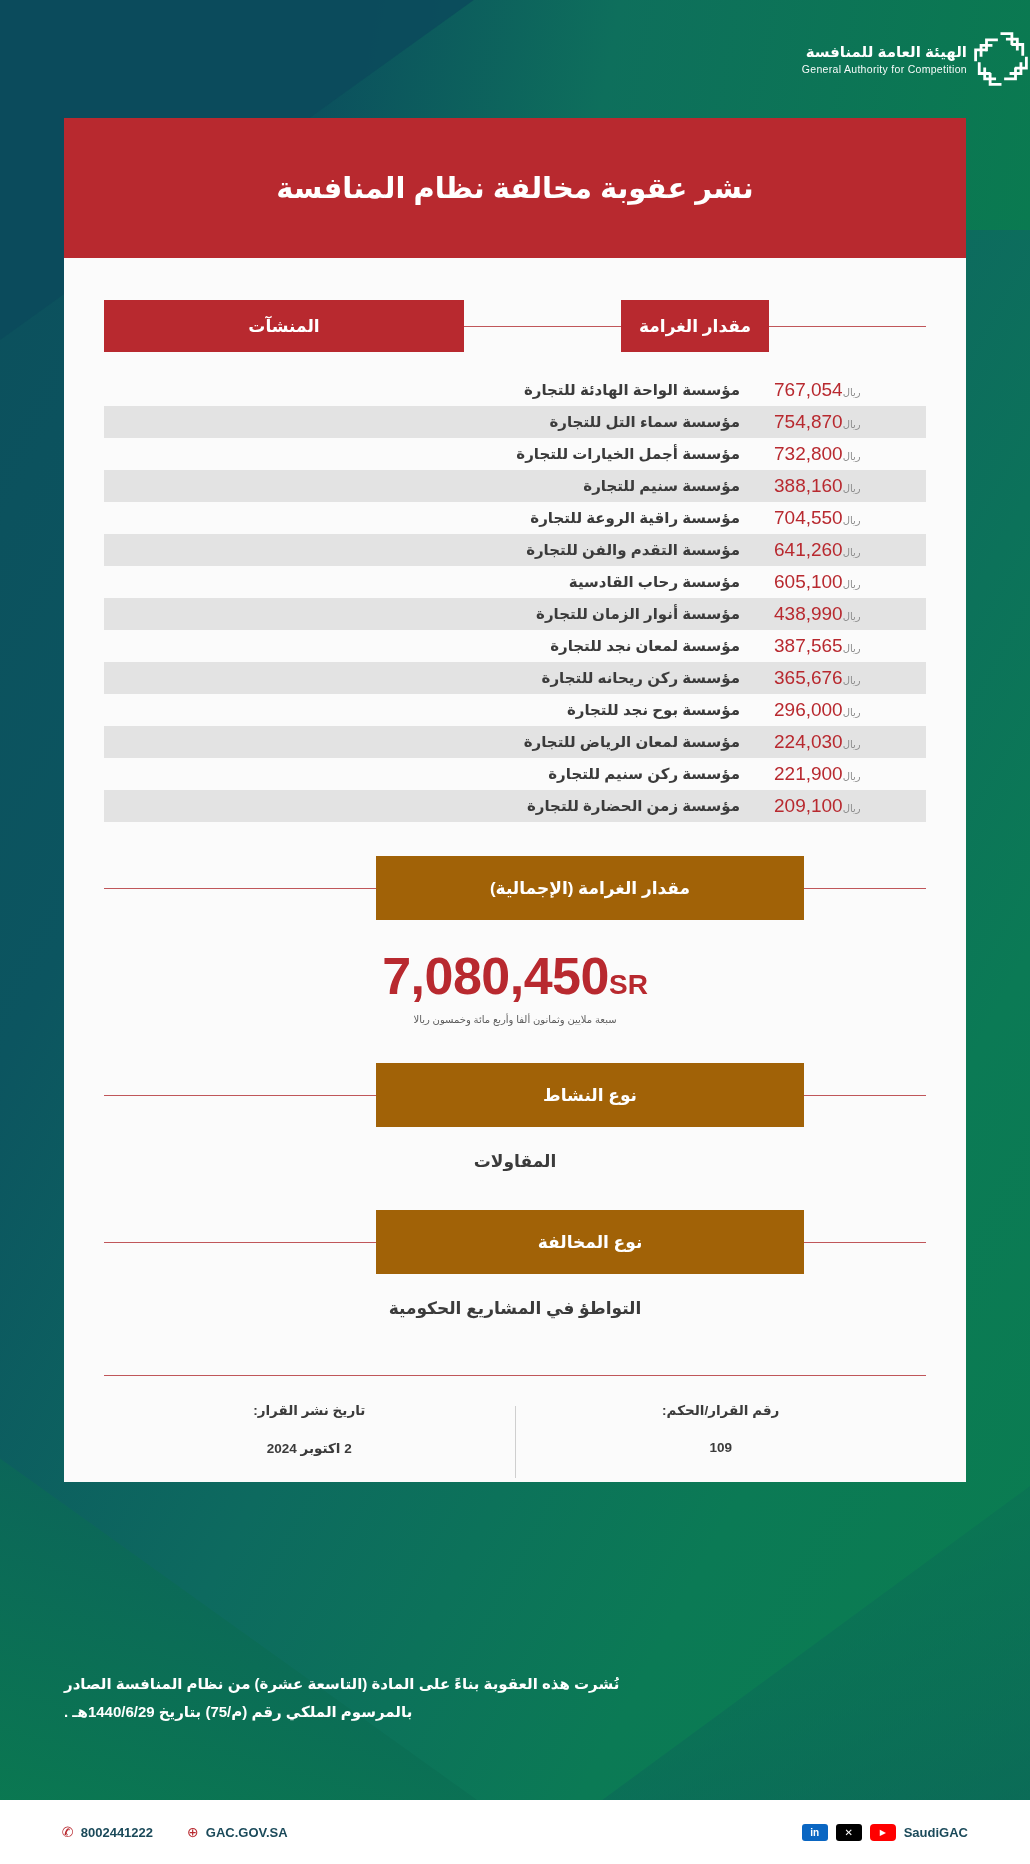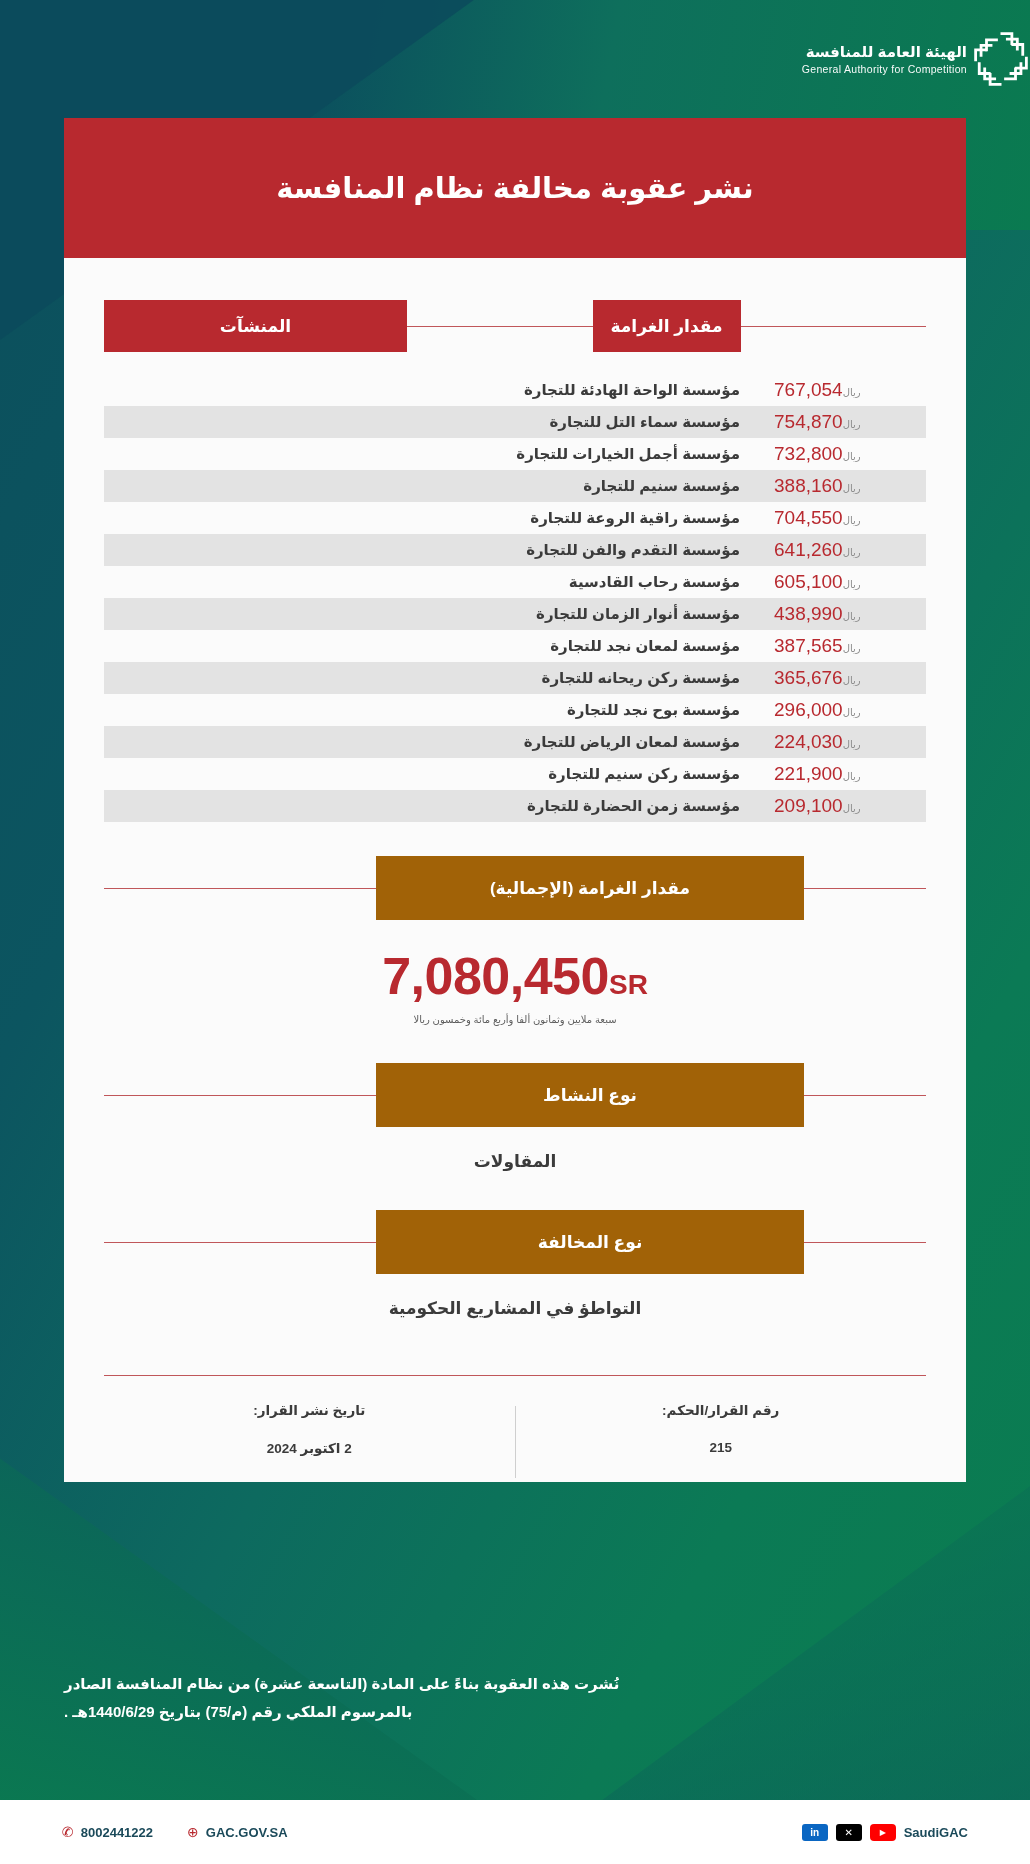--- a/index.html
+++ b/index.html
@@ -78,21 +78,21 @@
 
   .head-row {
     display: flex; align-items: stretch;
     position: relative; height: 52px; margin-bottom: 22px;
   }
   .head-cell {
     background: #b8292f; color: #fff;
     display: flex; align-items: center; justify-content: center;
     font-size: 17px; font-weight: bold;
   }
-  .head-cell.names { width: 303px; }
+  .head-cell.names { width: 360px; }
   .head-cell.amount { width: 148px; }
   .head-line { flex: 1; display: flex; align-items: center; }
   .head-line::before {
     content: ""; display: block; width: 100%; height: 1px; background: #c0565a;
   }
 
   table { width: 100%; border-collapse: collapse; }
   tr.data-row td { padding: 5px 0; height: 29px; vertical-align: middle; }
   tr.data-row.alt { background: #e3e3e3; }
   td.est-name {
@@ -318,21 +318,21 @@
     <div class="rule short"></div>
     <div class="box">نوع المخالفة</div>
     <div class="rule"></div>
   </div>
   <div class="band-value">التواطؤ  في المشاريع الحكومية</div>
 
   <div class="meta-divider"></div>
   <div class="meta">
     <div class="meta-col">
       <div class="label">رقم القرار/الحكم:</div>
-      <div class="value">215</div>
+      <div class="value">109</div>
     </div>
     <div class="meta-sep"></div>
     <div class="meta-col">
       <div class="label">تاريخ نشر القرار:</div>
       <div class="value">2 اكتوبر 2024</div>
     </div>
   </div>
 
 </div>
 

